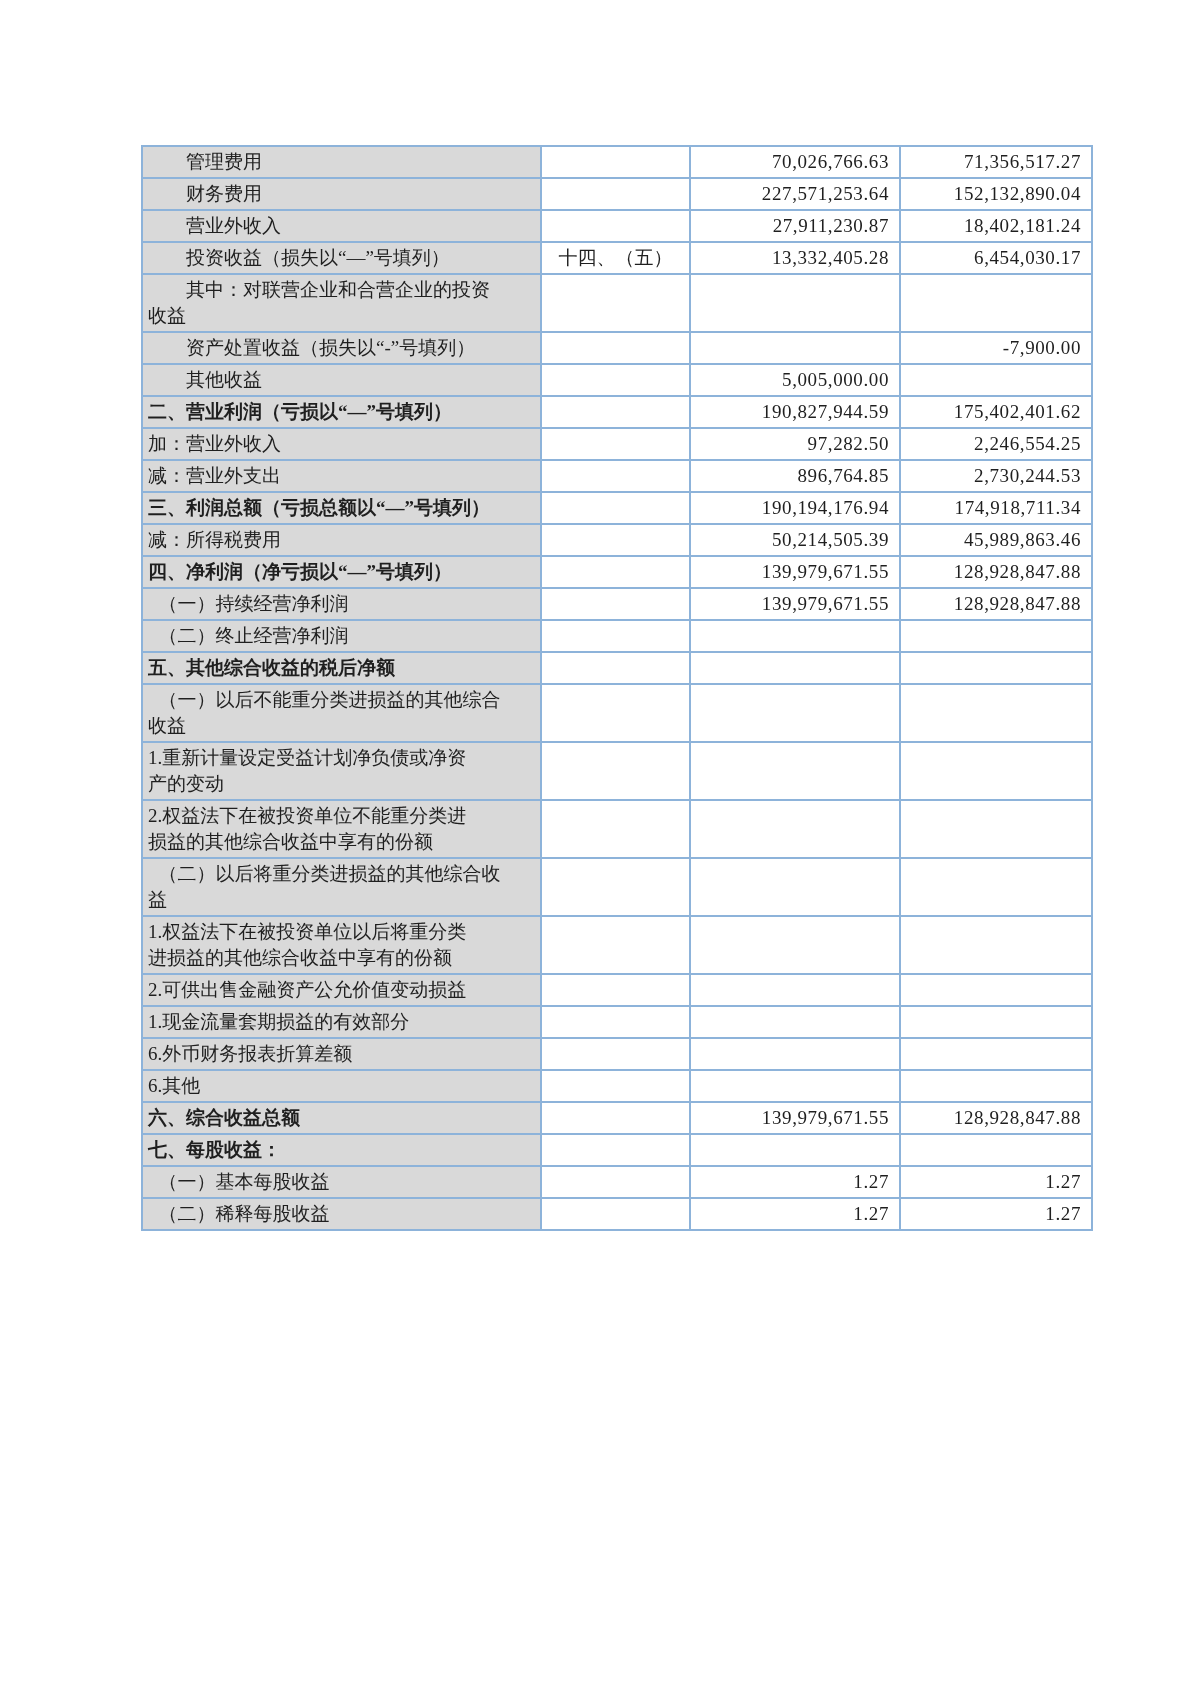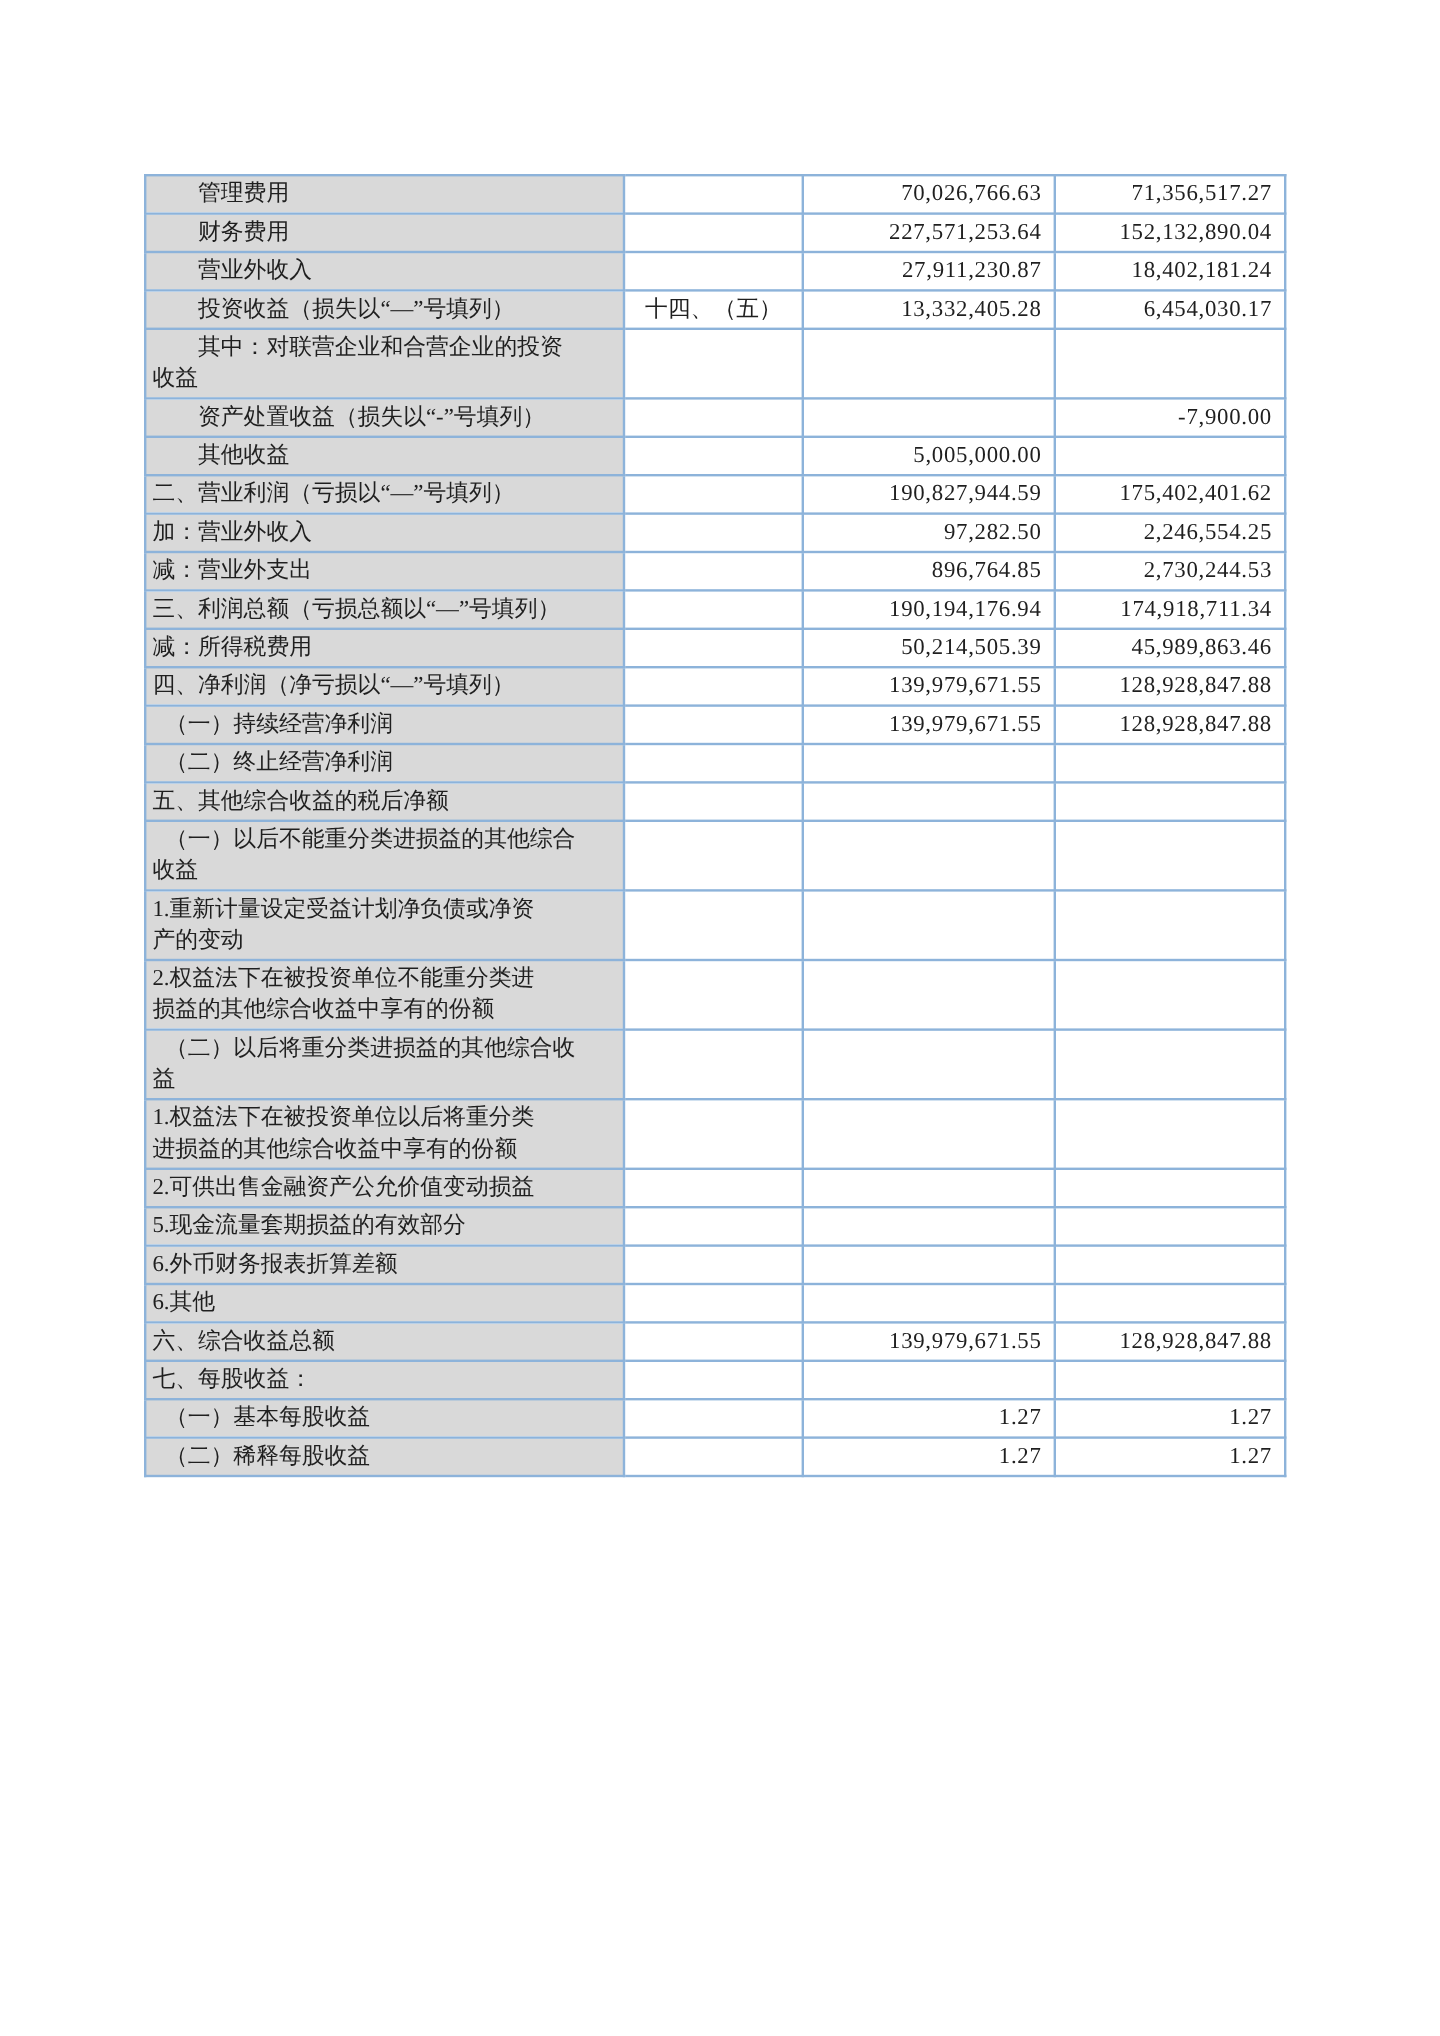--- a/index.html
+++ b/index.html
@@ -11,21 +11,21 @@
   }
   *{box-sizing:border-box;margin:0;padding:0;}
   html,body{background:#fff;}
   body{
     width:1200px;height:1697px;
     position:relative;
     background:var(--page-bg);
     font-family:"Liberation Serif","DejaVu Serif",serif;
     color:var(--text);
   }
-  .sheet{position:absolute;left:120px;top:145px;width:950px;}
+  .sheet{position:absolute;left:141px;top:145px;width:950px;}
   table.fin{
     border-collapse:collapse;
     width:950px;
     table-layout:fixed;
     border:2px solid var(--border-dark);
   }
   col.c1{width:399px;}
   col.c2{width:149px;}
   col.c3{width:210px;}
   col.c4{width:192px;}
@@ -50,21 +50,21 @@
     padding:2px 2px;
     background:#fff;
   }
   td.c-num{
     text-align:right;
     padding:2px 10px 2px 2px;
     letter-spacing:0.6px;
     background:#fff;
     font-variant-numeric:tabular-nums;
   }
-  tr.bold td.c-label{font-weight:normal;}
+  tr.bold td.c-label{font-weight:bold;}
   .ind-none{text-indent:0;}
   .ind-small{text-indent:0.55em;}
   .ind-large{text-indent:2em;}
 </style>
 </head>
 <body>
 
 <div class="sheet">
   <table class="fin">
     <colgroup>
@@ -251,21 +251,21 @@
         <tr>
     <td class="c-label">
             <span class="lbl ind-none">2.可供出售金融资产公允价值变动损益</span>
           </td>
     <td class="c-note"></td>
     <td class="c-num"></td>
     <td class="c-num"></td>
   </tr>
         <tr>
     <td class="c-label">
-            <span class="lbl ind-none">5.现金流量套期损益的有效部分</span>
+            <span class="lbl ind-none">1.现金流量套期损益的有效部分</span>
           </td>
     <td class="c-note"></td>
     <td class="c-num"></td>
     <td class="c-num"></td>
   </tr>
         <tr>
     <td class="c-label">
             <span class="lbl ind-none">6.外币财务报表折算差额</span>
           </td>
     <td class="c-note"></td>

